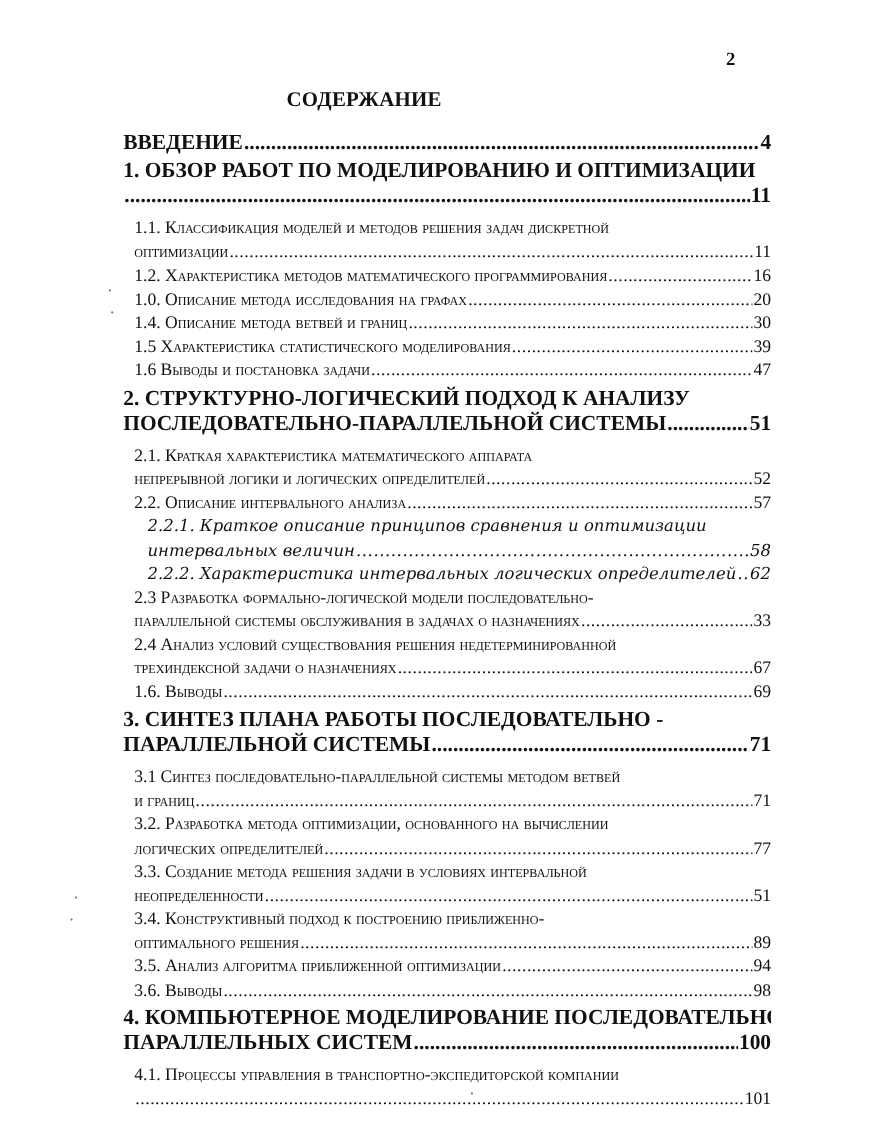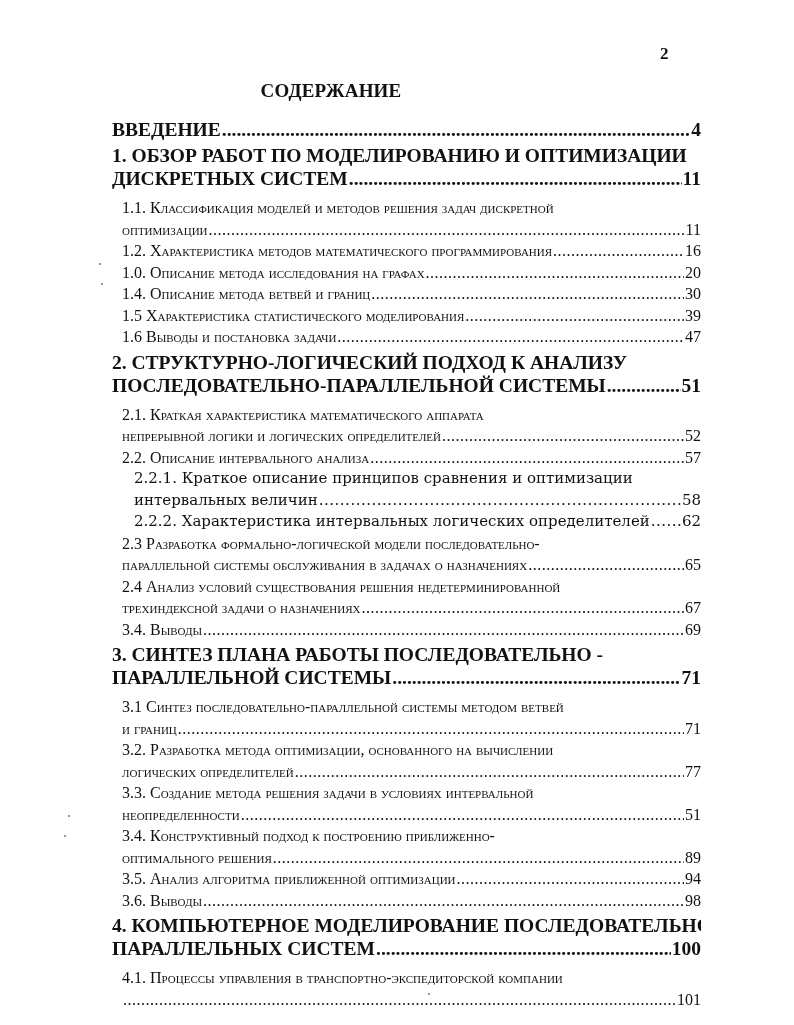--- a/index.html
+++ b/index.html
@@ -35,21 +35,21 @@
   .chapter .dots::after { letter-spacing: 0; }
   
   .section {
     font-variant: small-caps; font-size: 16px; line-height: 21.5px;
     padding-left: 10px;
   }
   .section .page { font-variant: normal; }
   .section-block { margin-top: 7px; margin-bottom: 2px; }
   
   .subsection {
-    font-size: 16.5px; line-height: 21.5px; padding-left: 22px;
+    font-style: italic; font-size: 16.5px; line-height: 21.5px; padding-left: 22px;
     font-family: "DejaVu Serif", "Liberation Serif", serif; font-size: 15px;
   }
   .speck { position: absolute; width: 2px; height: 2px; background: #777; border-radius: 1px; }
 </style>
 </head>
 <body>
 
 <div class="page-number">2</div>
 <div class="toc-title">СОДЕРЖАНИЕ</div>
 
@@ -59,21 +59,20 @@
         <span class="text">ВВЕДЕНИЕ</span>
         <span class="dots"></span>
         <span class="page">4</span>
       </div>
     </div>
     <div class="entry chapter">
       <div class="line nodots">
         <span class="text">1. ОБЗОР РАБОТ ПО МОДЕЛИРОВАНИЮ И ОПТИМИЗАЦИИ</span>
       </div>
       <div class="line">
-        <span class="text">ДИСКРЕТНЫХ СИСТЕМ</span>
         <span class="dots"></span>
         <span class="page">11</span>
       </div>
     </div>
     <div class="section-block">
       <div class="entry section">
         <div class="line nodots">
           <span class="text">1.1. Классификация моделей и методов решения задач дискретной</span>
         </div>
         <div class="line">
@@ -163,36 +162,36 @@
           <span class="page">62</span>
         </div>
       </div>
       <div class="entry section">
         <div class="line nodots">
           <span class="text">2.3 Разработка формально-логической модели последовательно-</span>
         </div>
         <div class="line">
           <span class="text">параллельной системы обслуживания в задачах о назначениях</span>
           <span class="dots"></span>
-          <span class="page">65</span>
+          <span class="page">33</span>
         </div>
       </div>
       <div class="entry section">
         <div class="line nodots">
           <span class="text">2.4 Анализ условий существования решения недетерминированной</span>
         </div>
         <div class="line">
           <span class="text">трехиндексной задачи о назначениях</span>
           <span class="dots"></span>
           <span class="page">67</span>
         </div>
       </div>
       <div class="entry section">
         <div class="line">
-          <span class="text">3.4. Выводы</span>
+          <span class="text">1.6. Выводы</span>
           <span class="dots"></span>
           <span class="page">69</span>
         </div>
       </div>
     </div>
     <div class="entry chapter">
       <div class="line nodots">
         <span class="text">3. СИНТЕЗ ПЛАНА РАБОТЫ ПОСЛЕДОВАТЕЛЬНО -</span>
       </div>
       <div class="line">

